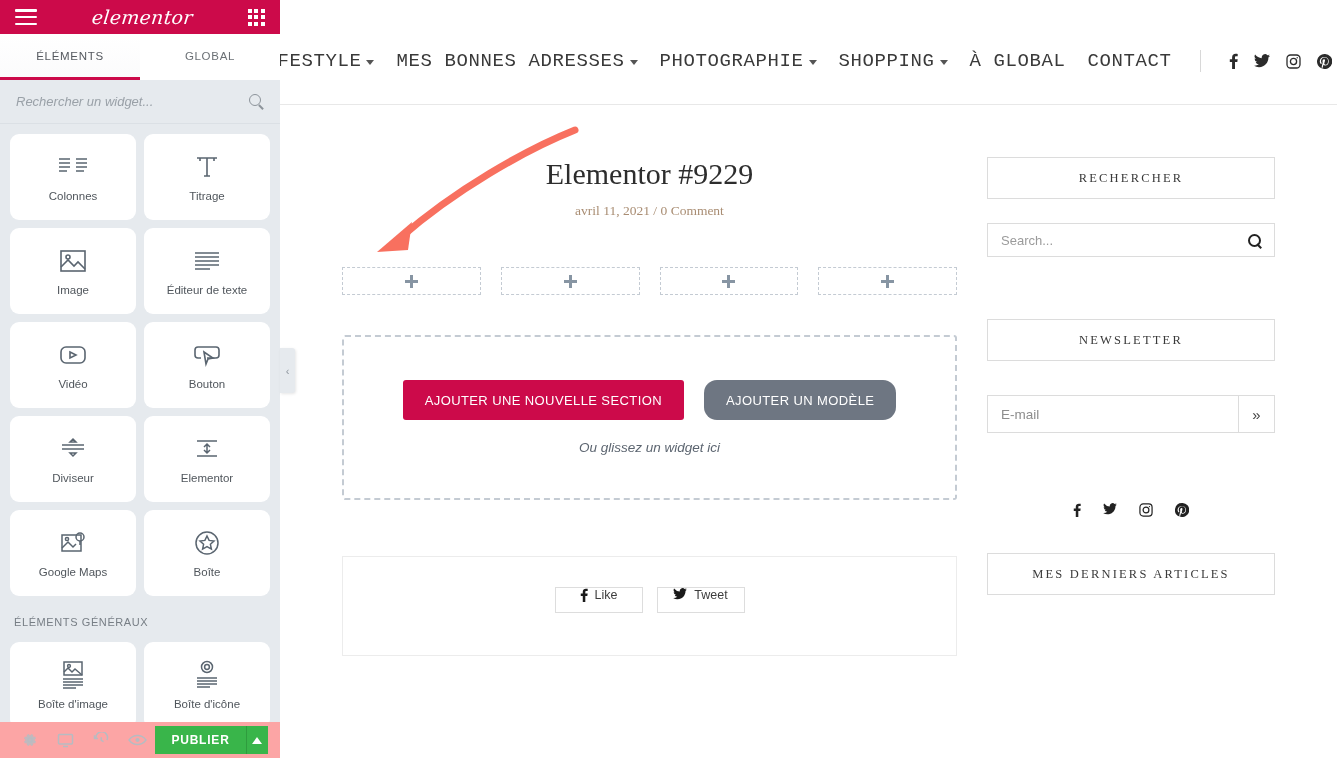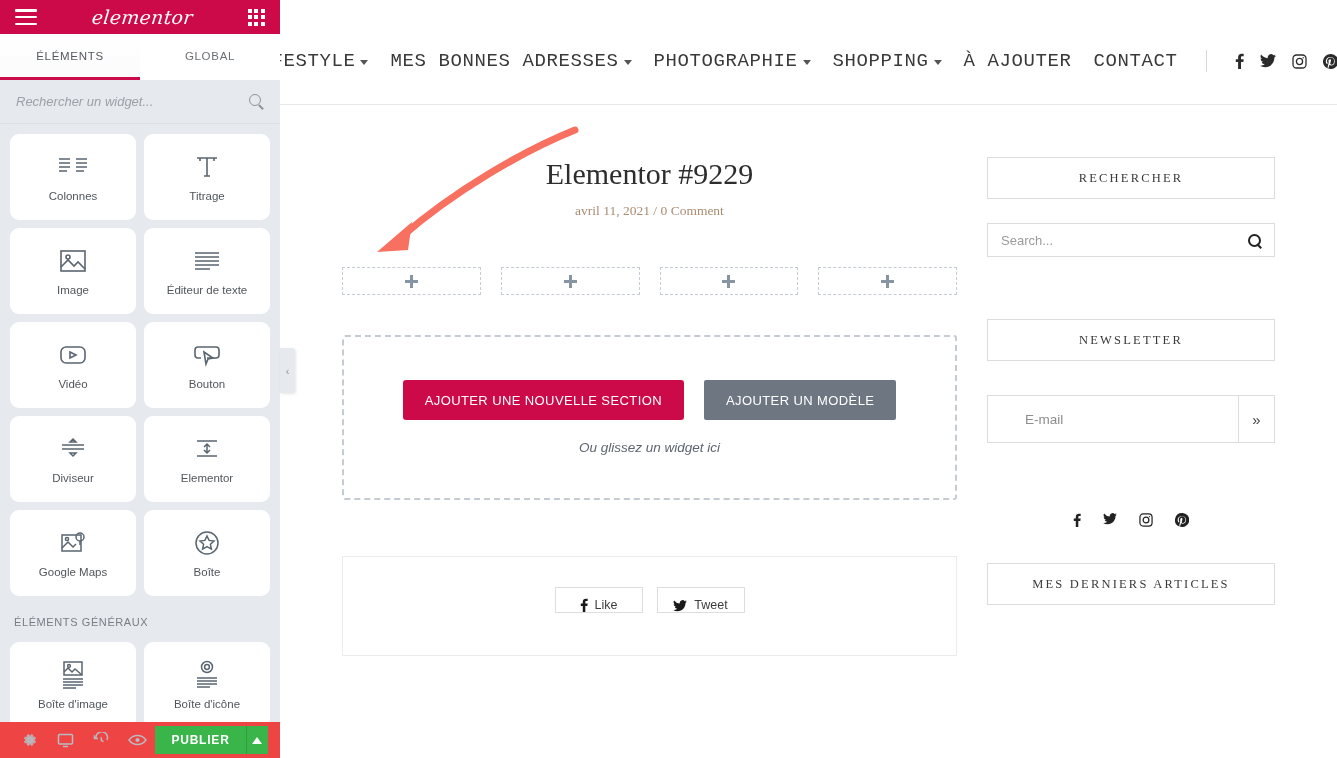--- a/index.html
+++ b/index.html
@@ -68,21 +68,21 @@
   }
   .widget .wlabel { font-size: 11.5px; color: #50565c; }
   .widget .wicon { color: #5a6570; height: 30px; display: flex; align-items: center; }
   .section-label {
     grid-column: 1 / -1;
     font-size: 11px; letter-spacing: .6px; color: #777e85;
     padding: 12px 4px 6px 4px;
   }
 
   .panel-footer {
-    height: 36px; background: #ef4444; display: flex; align-items: center;
+    height: 36px; background: #fca5a5; display: flex; align-items: center;
     padding: 0 12px; gap: 0;
   }
   .pf-icon {
     width: 42px; height: 36px; display: flex; align-items: center; justify-content: center;
     color: #b6bcc2; cursor: pointer;
   }
   .pf-spacer { flex: 1; }
   .publish-btn {
     background: #39b54a; color: #fff; font-size: 12px; font-weight: bold;
     letter-spacing: .8px; border: none; height: 28px; padding: 0 16px;
@@ -152,32 +152,32 @@
     align-items: center; justify-content: center; gap: 20px;
   }
   .add-btns { display: flex; gap: 20px; }
   .btn-section {
     background: #cc0a4a; color: #fff; border: none; height: 40px; padding: 0 22px;
     font-size: 13px; letter-spacing: .4px; cursor: pointer; border-radius: 3px;
     font-family: "Liberation Sans", sans-serif;
   }
   .btn-template {
     background: #6e7682; color: #fff; border: none; height: 40px; padding: 0 22px;
-    font-size: 13px; letter-spacing: .4px; cursor: pointer; border-radius: 2px;
+    font-size: 13px; letter-spacing: .4px; cursor: pointer; border-radius: 13px;
     font-family: "Liberation Sans", sans-serif;
   }
   .drag-hint { font-size: 13.5px; font-style: italic; color: #5c6570; }
 
   .share-box {
     margin-top: 56px; border: 1px solid #ececec; height: 100px;
     display: flex; align-items: flex-start; justify-content: center; padding-top: 30px; gap: 14px;
   }
   .share-btn {
     border: 1px solid #ddd; height: 26px; min-width: 88px; display: flex;
-    align-items: flex-end; justify-content: center; gap: 7px;
+    align-items: flex-start; justify-content: center; gap: 7px;
     font-size: 12.5px; color: #3d3d3d; cursor: pointer; background: #fff;
   }
 
   
   .sw-title {
     border: 1px solid #dcdcdc; height: 42px; display: flex; align-items: center;
     justify-content: center; font-family: "Liberation Serif", serif;
     font-size: 12.5px; letter-spacing: 2.2px; color: #3a3a3a;
   }
   .sw-gap-a { height: 24px; }
@@ -187,21 +187,21 @@
   }
   .sw-search input {
     flex: 1; border: none; outline: none; font-size: 13px; color: #555;
     font-family: "Liberation Sans", sans-serif; background: transparent;
   }
   .sw-search input::placeholder { color: #9b9b9b; }
   .sw-mag { width: 13px; height: 13px; position: relative; flex: 0 0 13px; }
   .sw-mag::before { content:""; position:absolute; left:0; top:0; width:9px; height:9px; border:2px solid #222; border-radius:50%; }
   .sw-mag::after { content:""; position:absolute; left:8.5px; top:9px; width:6px; height:2px; background:#222; transform:rotate(45deg); transform-origin:left center; }
 
-  .sw-email { display: flex; border: 1px solid #dcdcdc; height: 48px; padding-left: 24px; }
+  .sw-email { display: flex; border: 1px solid #dcdcdc; height: 38px; }
   .sw-email input {
     flex: 1; border: none; outline: none; padding: 0 13px; font-size: 13.5px;
     color: #555; font-family: "Liberation Sans", sans-serif; background: transparent;
   }
   .sw-email input::placeholder { color: #8d8d8d; }
   .sw-email-btn {
     width: 36px; border-left: 1px solid #dcdcdc; display: flex;
     align-items: center; justify-content: center; font-size: 15px; color: #444; cursor: pointer;
   }
   .sw-social { display: flex; justify-content: center; gap: 22px; padding: 22px 0 0 0; color: #222; }
@@ -466,21 +466,21 @@
         </div>
         <div class="nav-link">
           <span>PHOTOGRAPHIE</span>
           <span class="caret-d"></span>
         </div>
         <div class="nav-link">
           <span>SHOPPING</span>
           <span class="caret-d"></span>
         </div>
         <div class="nav-link">
-          <span>À AJOUTER</span>
+          <span>À GLOBAL</span>
         </div>
         <div class="nav-link">
           <span>CONTACT</span>
         </div>
 
         <div class="nav-sep"></div>
 
         <div class="nav-social">
           <span>
             <svg width="9" height="16" viewBox="0 0 9 16" fill="#2b2b2b">

